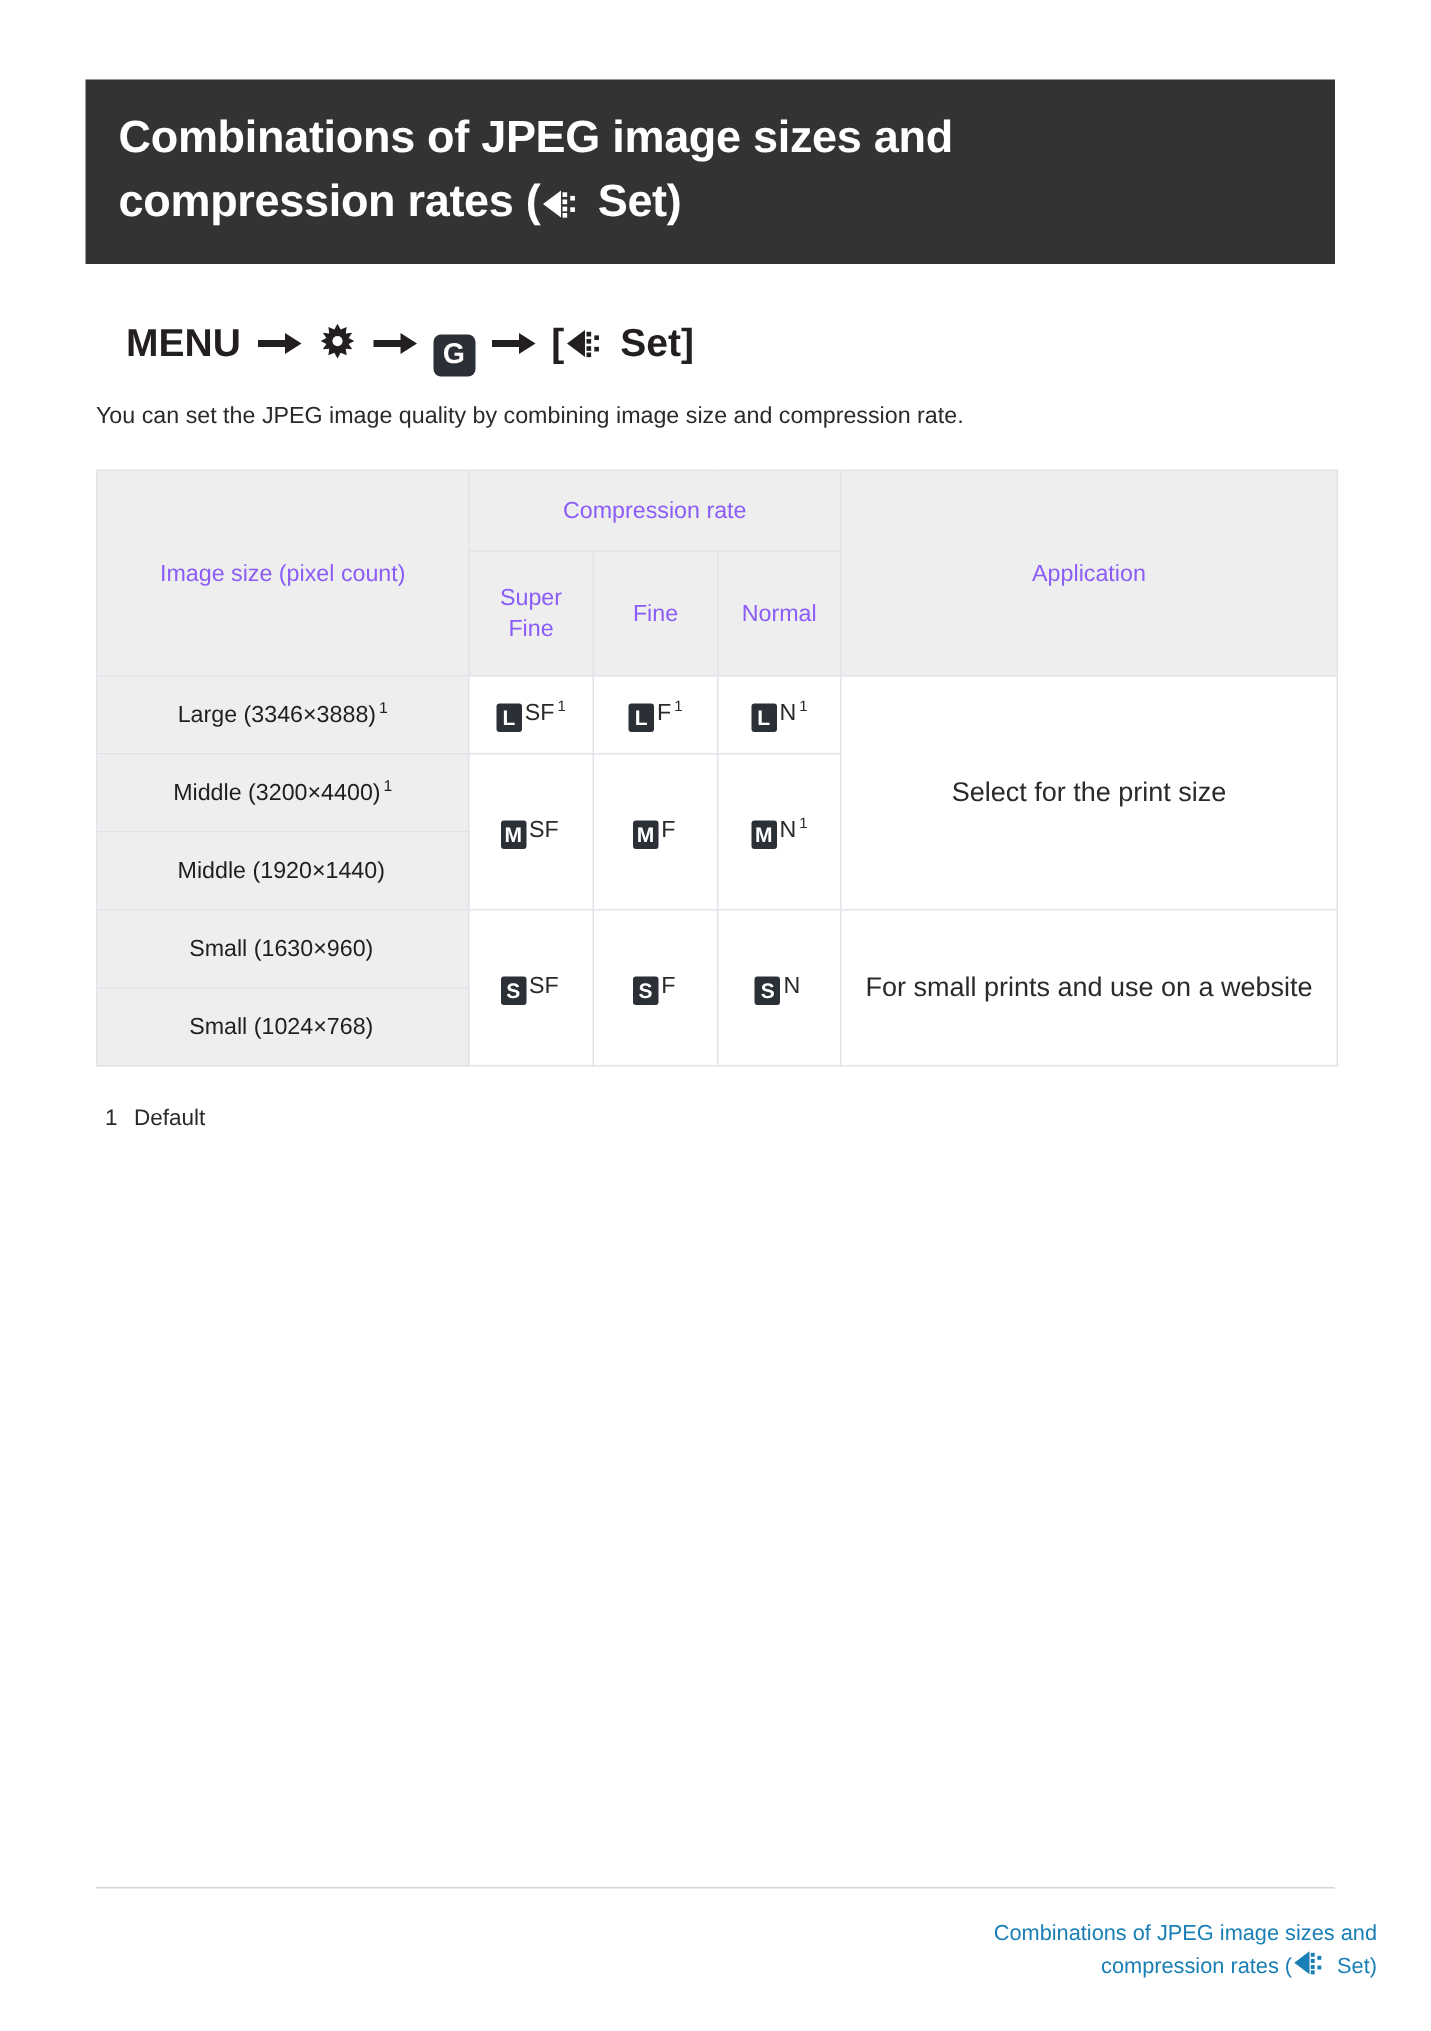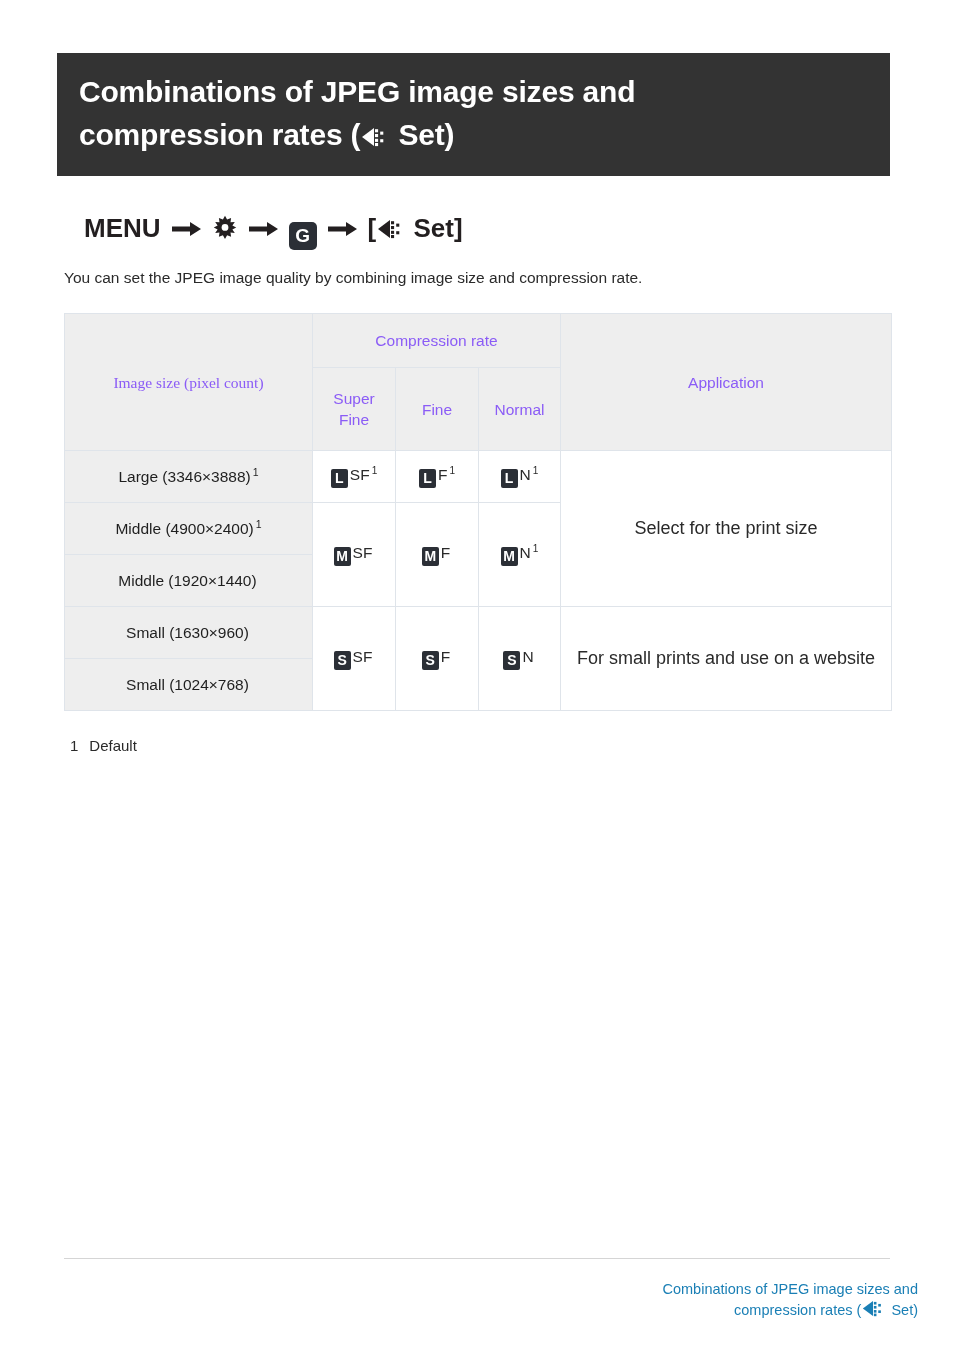--- a/index.html
+++ b/index.html
@@ -127,21 +127,21 @@
     vertical-align: middle;
     text-align: center;
     font-weight: normal;
   }
   .hd {
     background: #eeeeee;
     color: #8b5cf6;
     font-size: 15.5px;
     line-height: 21px;
   }
-  .hd-imgsize { height: 136px; padding: 0 8px; font-family: Liberation Serif, serif; }
+  .hd-imgsize { height: 136px; padding: 0 8px; }
   .hd-comp    { height: 53px; }
   .hd-sub     { height: 82px; padding: 0 4px; }
   .hd-app     { height: 136px; padding: 0 10px; }
 
   .rowlabel {
     background: #eeeeee;
     font-weight: bold;
     color: #1f1f1f;
     font-size: 15.5px;
     height: 51px;
@@ -304,21 +304,21 @@
 
         <tr>
           <td class="rowlabel"><span>Large (3346×3888)</span><span class="sup-label">1</span></td>
           <td class="valcell"><span class="badge">L</span><span class="qlabel">SF</span><span class="sup">1</span></td>
           <td class="valcell"><span class="badge">L</span><span class="qlabel">F</span><span class="sup">1</span></td>
           <td class="valcell"><span class="badge">L</span><span class="qlabel">N</span><span class="sup">1</span></td>
           <td class="appcell" rowspan="3">Select for the print size</td>
         </tr>
 
         <tr>
-          <td class="rowlabel"><span>Middle (4900×2400)</span><span class="sup-label">1</span></td>
+          <td class="rowlabel"><span>Middle (3200×4400)</span><span class="sup-label">1</span></td>
           <td class="valcell" rowspan="2"><span class="badge">M</span><span class="qlabel">SF</span><span class="sup"></span></td>
           <td class="valcell" rowspan="2"><span class="badge">M</span><span class="qlabel">F</span><span class="sup"></span></td>
           <td class="valcell" rowspan="2"><span class="badge">M</span><span class="qlabel">N</span><span class="sup">1</span></td>
         </tr>
 
         <tr>
           <td class="rowlabel"><span>Middle (1920×1440)</span><span class="sup-label"></span></td>
         </tr>
 
         <tr>

